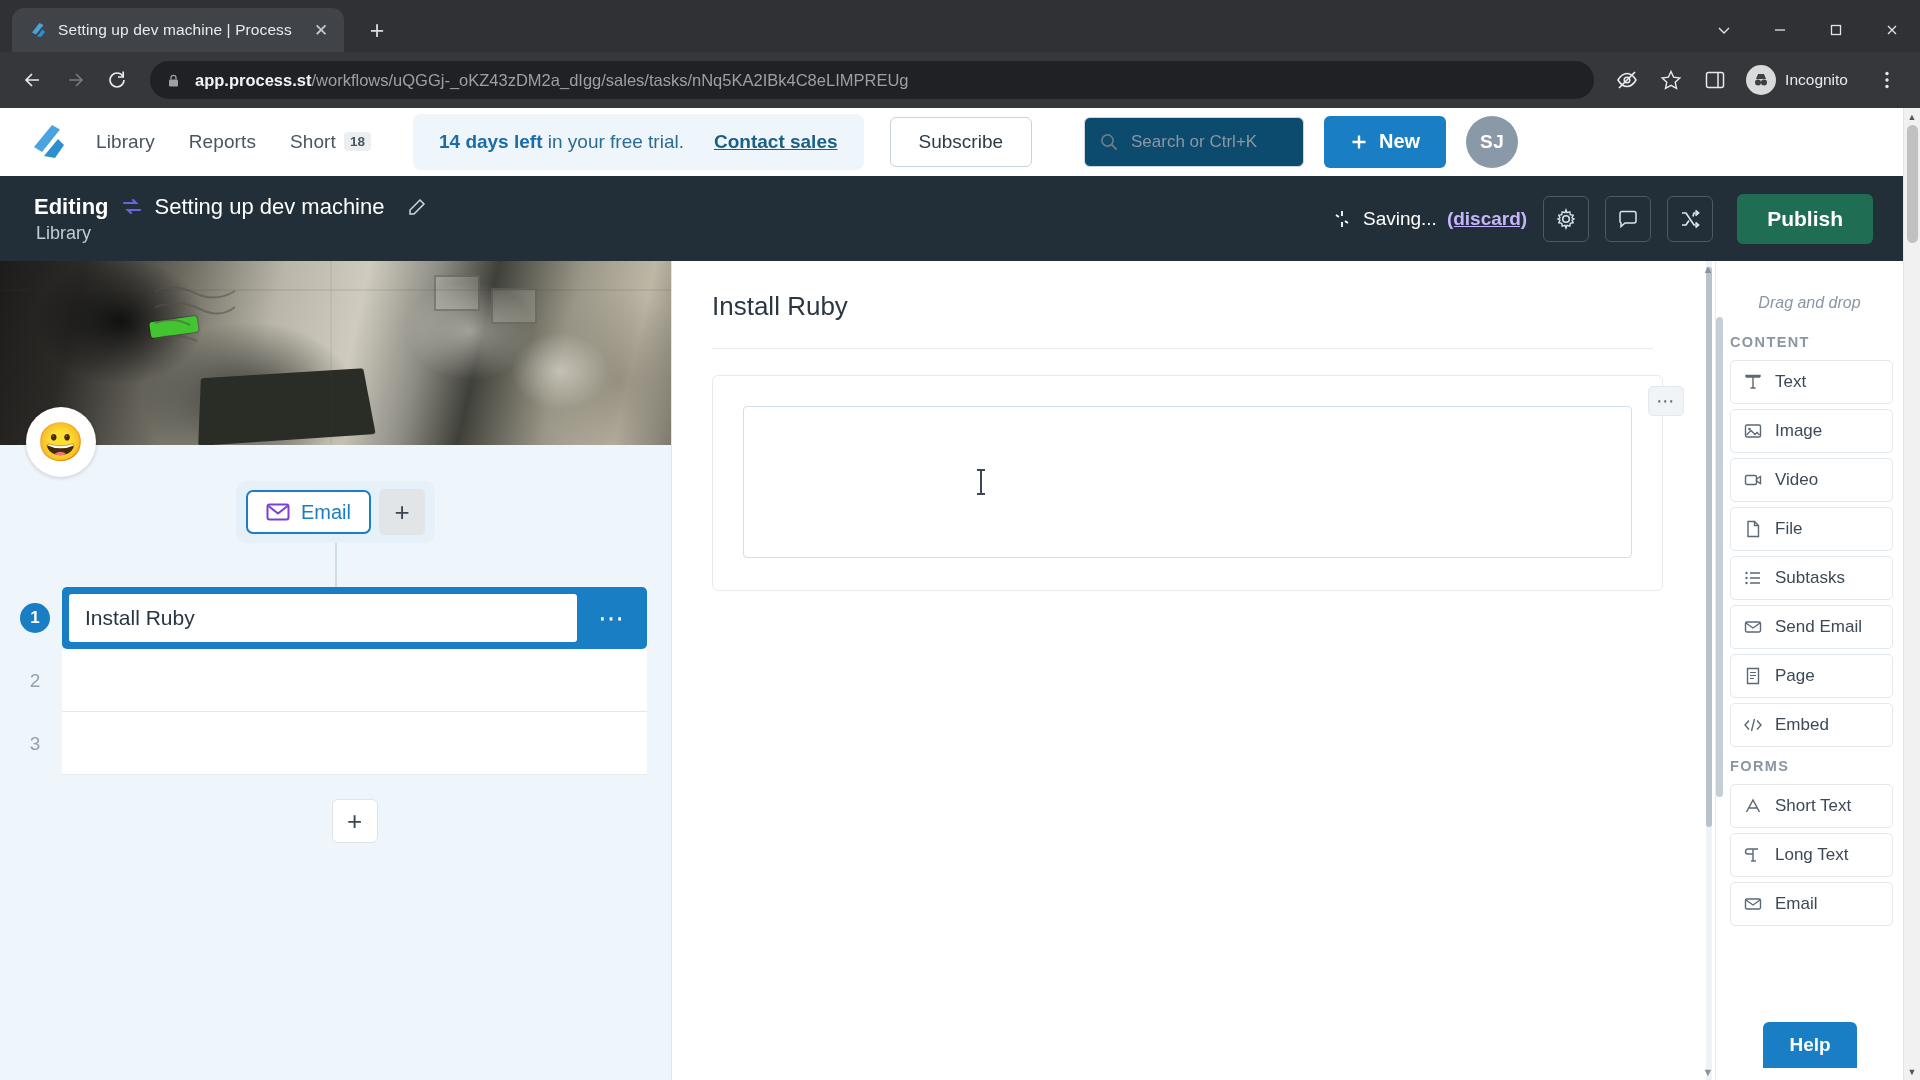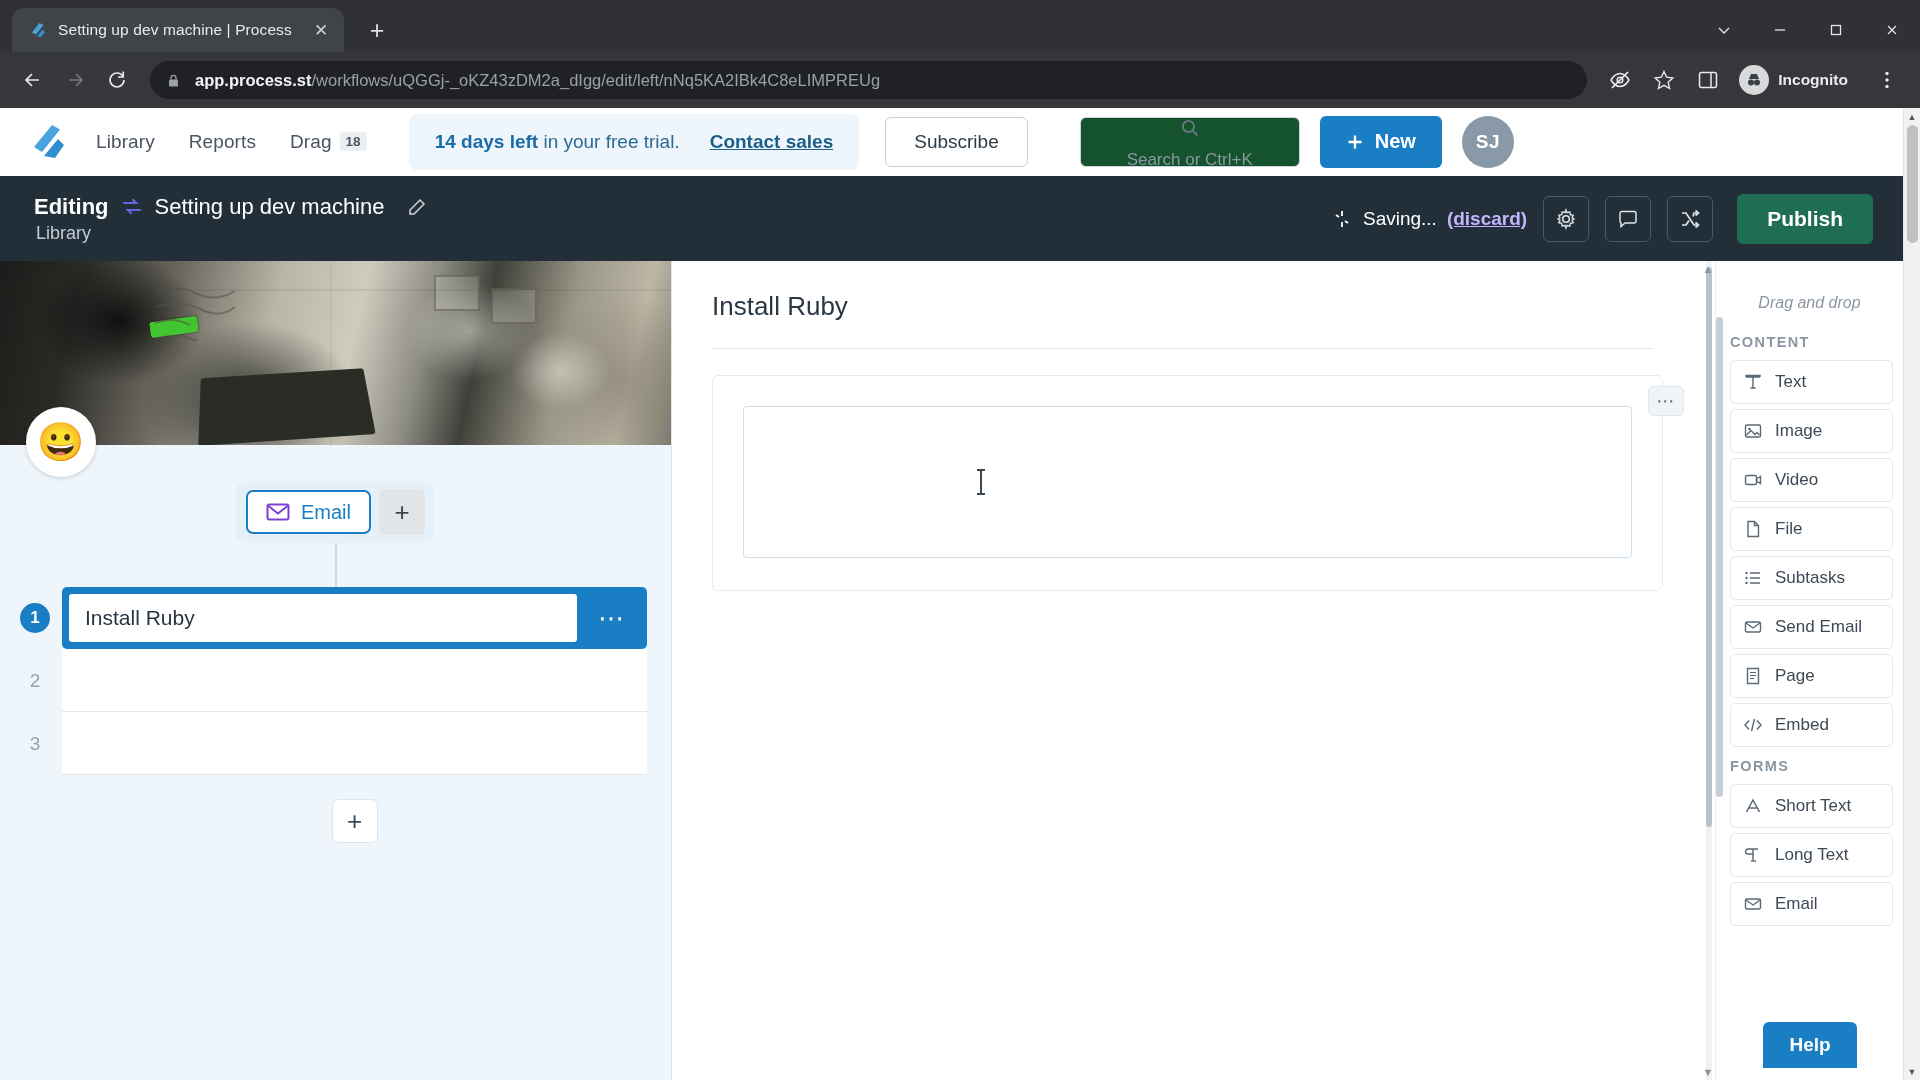--- a/index.html
+++ b/index.html
@@ -50,21 +50,21 @@
     align-items: center; justify-content: center; color: #e8eaed; font-size: 21px;
   }
   .navbtn.dim { color: #76797d; }
   .omnibox {
     flex: 1; height: 38px; margin: 0 10px; background: #202124;
     border-radius: 19px; display: flex; align-items: center; padding: 0 16px; gap: 14px;
   }
   .omnibox-lock { width: 15px; height: 15px; flex: 0 0 15px; position: relative; }
   .omnibox-url { font-size: 16.5px; color: #9aa0a6; white-space: nowrap; overflow: hidden; }
   .omnibox-url b { color: #f1f3f4; font-weight: 700; }
-  .tb-icons { display: flex; align-items: center; gap: 6px; font-weight: bold; }
+  .tb-icons { display: flex; align-items: center; gap: 6px; }
   .tbicon {
     width: 38px; height: 38px; display: flex; align-items: center;
     justify-content: center; color: #e8eaed;
   }
   .incognito-pill {
     height: 38px; display: flex; align-items: center; gap: 9px; padding: 0 14px 0 6px;
     border-radius: 19px; color: #e8eaed; font-size: 15.5px;
   }
   .incognito-av {
     width: 30px; height: 30px; border-radius: 50%; background: #d9dadc;
@@ -96,22 +96,21 @@
   .trial-text b { color: #1b6ca8; font-weight: 700; }
   .trial-link { font-size: 19px; color: #1b5e88; text-decoration: underline; font-weight: 600; }
   .subscribe-btn {
     margin-left: 26px; height: 50px; border: 1px solid #c8d2da; border-radius: 6px;
     background: #fff; padding: 0 28px; font-size: 19px; color: #2d3b47;
     display: flex; align-items: center;
   }
   .search-box {
     margin-left: 52px; width: 220px; height: 50px; border: 1px solid #ccd6de;
     border-radius: 6px; display: flex; align-items: center; padding: 0 14px; gap: 12px;
-    background: #14532d;
-    flex-direction: column;
+    background: #0c4a6e;
   }
   .search-ph { font-size: 17px; color: #8b97a3; }
   .new-btn {
     margin-left: 20px; height: 52px; background: #1a7ec4; border-radius: 6px;
     color: #fff; font-size: 20px; font-weight: 700; display: flex; align-items: center;
     padding: 0 26px; gap: 11px;
   }
   .avatar-top {
     margin-left: 20px; width: 52px; height: 52px; border-radius: 50%;
     background: #8a99a8; color: #fff; font-size: 19px; font-weight: 600;
@@ -387,21 +386,21 @@
         <path d="M17.2 2.5 V8 H12" stroke="#e8eaed" stroke-width="1.7" fill="none"></path>
       </svg>
     </div>
     <div class="omnibox">
       <span class="omnibox-lock">
         <svg width="15" height="15" viewBox="0 0 15 15">
           <rect x="3" y="6.5" width="9" height="7" rx="1.2" fill="#9aa0a6"></rect>
           <path d="M5 6.5 V4.8 A2.5 2.5 0 0 1 10 4.8 V6.5" stroke="#9aa0a6" stroke-width="1.3" fill="none"></path>
         </svg>
       </span>
-      <span class="omnibox-url"><b>app.process.st</b><span>/workflows/uQGGj-_oKZ43zDM2a_dIgg/edit/left/nNq5KA2IBk4C8eLIMPREUg</span></span>
+      <span class="omnibox-url"><b>app.process.st</b><span>/workflows/uQGGj-_oKZ43zDM2a_dIgg/sales/tasks/nNq5KA2IBk4C8eLIMPREUg</span></span>
     </div>
     <div class="tb-icons">
       <div class="tbicon">
         <svg width="24" height="24" viewBox="0 0 24 24">
           <path d="M3 12 C6 7 10 5.5 12 5.5 C14 5.5 18 7 21 12 C18 17 14 18.5 12 18.5 C10 18.5 6 17 3 12 Z" stroke="#e8eaed" stroke-width="1.5" fill="none"></path>
           <circle cx="12" cy="12" r="2.8" stroke="#e8eaed" stroke-width="1.5" fill="none"></circle>
           <path d="M4 20 L20 4" stroke="#e8eaed" stroke-width="1.7"></path>
         </svg>
       </div>
       <div class="tbicon">
@@ -442,21 +441,21 @@
       <span class="brand">
         <svg width="44" height="44" viewBox="0 0 44 44">
           <path d="M8 27 L26 5 L34 9.5 L16 32 Z" fill="#4aa3df"></path>
           <path d="M18 36 L32 19 L38 25 L29 38 Z" fill="#2d8fd0"></path>
         </svg>
       </span>
       <div class="nav-links">
         <span class="nav-link">Library</span>
         <span class="nav-link">Reports</span>
         <span class="inbox-wrap">
-          <span class="nav-link">Drag</span>
+          <span class="nav-link">Short</span>
           <span class="inbox-badge">18</span>
         </span>
       </div>
       <div class="trial">
         <span class="trial-text"><b>14 days left</b> <span>in your free trial.</span></span>
         <span class="trial-link">Contact sales</span>
       </div>
       <div class="subscribe-btn">Subscribe</div>
       <div class="search-box">
         <span>

